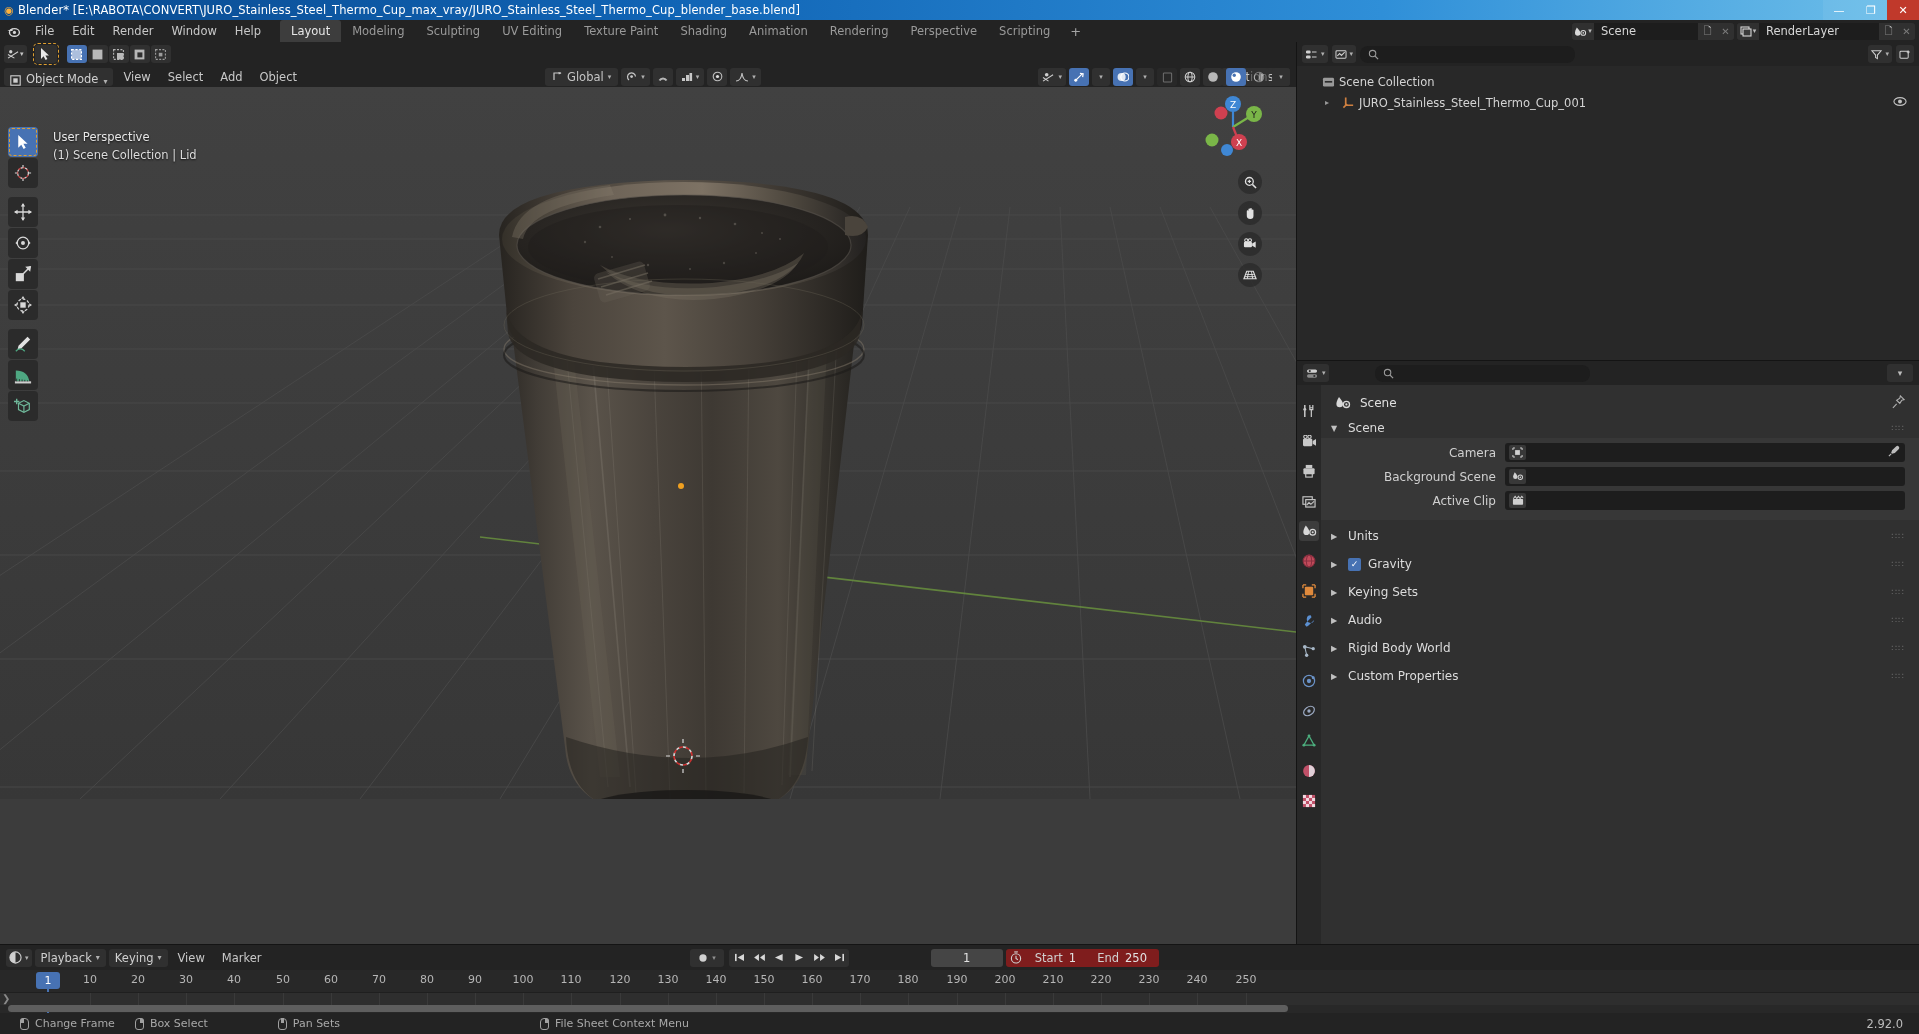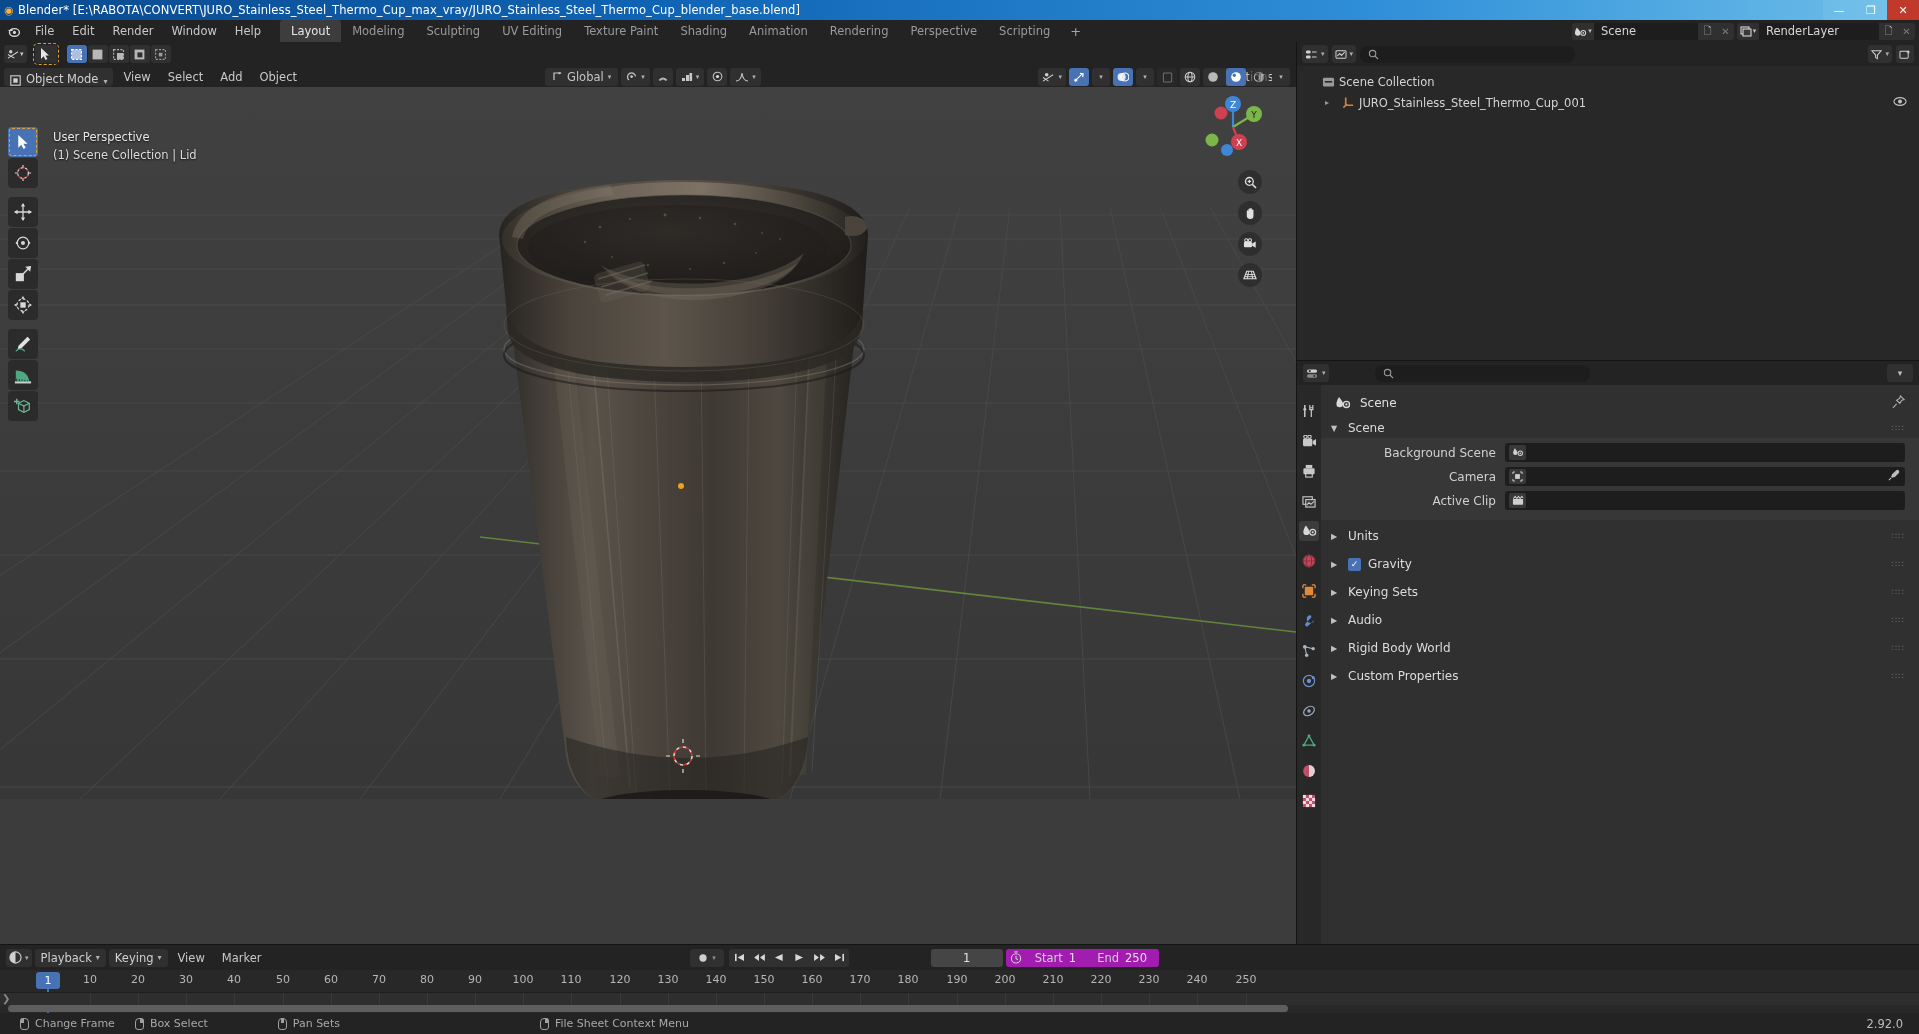--- a/index.html
+++ b/index.html
@@ -136,21 +136,21 @@
            height: 18px; padding: 0 6px; color: #d0d0d0; font-size: 11.5px; }
   .tl-center { position: absolute; left: 690px; display: flex; align-items: center; gap: 5px; }
   .play-grp { display: flex; }
   .play-btn { width: 20px; height: 18px; background: #303030; display: flex; align-items: center;
               justify-content: center; color: #d8d8d8; font-size: 9px; }
   .play-btn:first-child { border-radius: 3px 0 0 3px; }
   .play-btn:last-child { border-radius: 0 3px 3px 0; }
   .tl-right { position: absolute; right: 760px; display: flex; align-items: center; gap: 3px; }
   .num-field { height: 18px; background: #454545; border-radius: 3px; display: flex; align-items: center;
                justify-content: center; color: #e2e2e2; font-size: 11.5px; min-width: 72px; }
-  .range-grp { display: flex; align-items: center; background: #a21caf; border-radius: 3px; height: 18px; justify-content: space-between; }
+  .range-grp { display: flex; align-items: center; background: #7f1d1d; border-radius: 3px; height: 18px; justify-content: space-between; }
   .range-grp .rlab { padding: 0 6px 0 9px; color: #d0d0d0; font-size: 11.5px; }
   .range-grp .rval { padding: 0 12px 0 0; color: #e2e2e2; font-size: 11.5px; }
   .range-grp .rclock { width: 20px; display: flex; align-items: center; justify-content: center; color: #d0d0d0; font-size: 10px; }
 
   .tl-ruler { position: absolute; top: 25px; left: 0; width: 1919px; height: 22px; background: #282828; }
   .tick { position: absolute; top: 3px; color: #b6b6b6; font-size: 11px; transform: translateX(-50%); }
   .cur-frame { position: absolute; top: 2px; height: 17px; background: #4772b3; border-radius: 3px;
                display: flex; align-items: center; justify-content: center; color: #fff; font-size: 11px;
                min-width: 24px; padding: 0 6px; transform: translateX(-50%); }
   .cur-line { position: absolute; top: 19px; width: 2px; height: 26px; background: #4772b3; transform: translateX(-1px); }
@@ -921,48 +921,48 @@
         </span>
       </div>
 
       <div class="panel-head">
         <span class="tri">▼</span>
         <span>Scene</span>
         <span class="grip">∷∷</span>
       </div>
       <div class="panel-open">
         <div class="prow">
-          <span class="plabel">Background Scene</span>
-          <div class="pfield">
-            <span class="picon">
-              <svg width="12" height="11" viewBox="0 0 13 11">
-                  <path d="M3 .8 C1.8 3 1.2 4.6 1.2 5.8 A2.4 2.4 0 0 0 6 5.8 C6 4.6 4.6 2.7 3 .8Z" fill="#d0d0d0"></path>
-                  <circle cx="9" cy="6.4" r="2.4" fill="none" stroke="#d0d0d0" stroke-width="1.1"></circle>
-                  <circle cx="9" cy="6.4" r=".9" fill="#d0d0d0"></circle>
-                </svg>
-            </span>
-            <span></span>
-          </div>
-        </div>
-        <div class="prow">
           <span class="plabel">Camera</span>
           <div class="pfield">
             <span class="picon">
               <svg width="11" height="11" viewBox="0 0 12 12">
                   <path d="M1 1 L3.2 1 M1 1 L1 3.2 M11 1 L8.8 1 M11 1 L11 3.2 M1 11 L3.2 11 M1 11 L1 8.8 M11 11 L8.8 11 M11 11 L11 8.8" stroke="#d0d0d0" stroke-width="1.1"></path>
                   <rect x="3.4" y="3.4" width="5.2" height="5.2" fill="#d0d0d0"></rect>
                 </svg>
             </span>
             <span></span>
             <span class="pdrop">
               <svg width="12" height="12" viewBox="0 0 13 13">
                   <path d="M9 1.4 A2 2 0 0 1 11.8 4.2 L7.4 8.6 L4.4 9.6 L3.4 8.6 L4.4 5.6 Z" fill="#bcbcbc"></path>
                   <path d="M3.4 9.6 L1 12" stroke="#bcbcbc" stroke-width="1.3"></path>
                 </svg>
             </span>
+          </div>
+        </div>
+        <div class="prow">
+          <span class="plabel">Background Scene</span>
+          <div class="pfield">
+            <span class="picon">
+              <svg width="12" height="11" viewBox="0 0 13 11">
+                  <path d="M3 .8 C1.8 3 1.2 4.6 1.2 5.8 A2.4 2.4 0 0 0 6 5.8 C6 4.6 4.6 2.7 3 .8Z" fill="#d0d0d0"></path>
+                  <circle cx="9" cy="6.4" r="2.4" fill="none" stroke="#d0d0d0" stroke-width="1.1"></circle>
+                  <circle cx="9" cy="6.4" r=".9" fill="#d0d0d0"></circle>
+                </svg>
+            </span>
+            <span></span>
           </div>
         </div>
         <div class="prow">
           <span class="plabel">Active Clip</span>
           <div class="pfield">
             <span class="picon">
               <svg width="12" height="11" viewBox="0 0 13 11">
                   <rect x="1" y="4" width="11" height="6.2" rx=".8" fill="#d0d0d0"></rect>
                   <path d="M1.4 3.6 L3.4 1 L5.4 3.6 M5 3.6 L7 1 L9 3.6 M8.6 3.6 L10.6 1 L12 2.6" stroke="#d0d0d0" stroke-width="1.1" fill="none"></path>
                 </svg>

